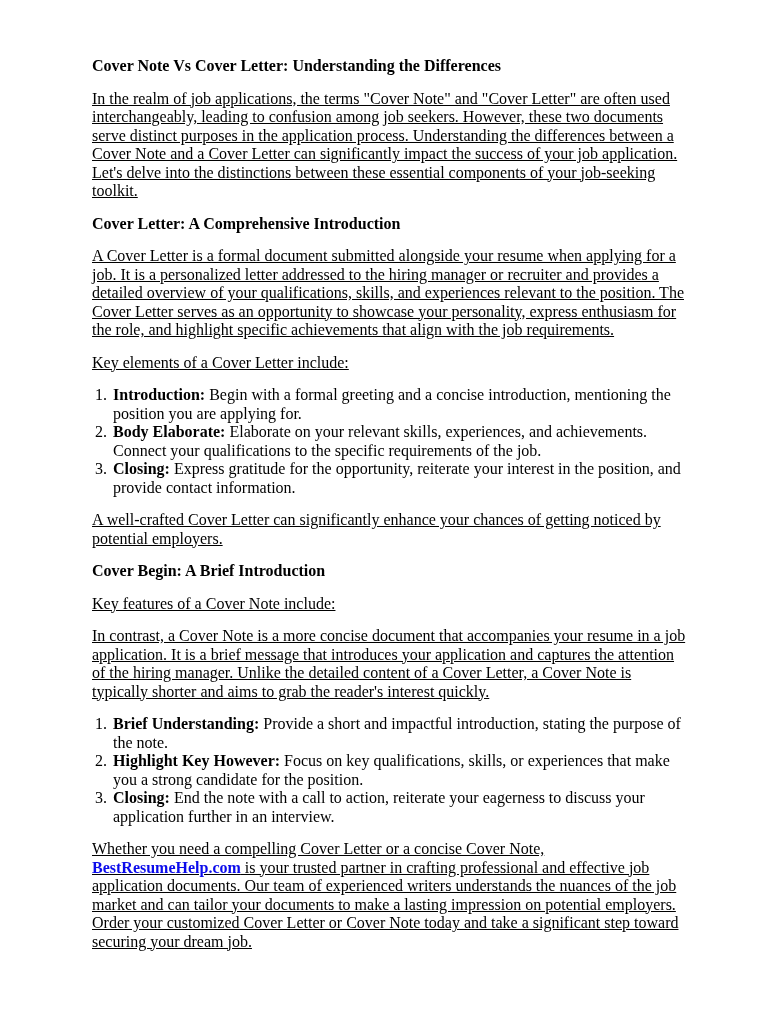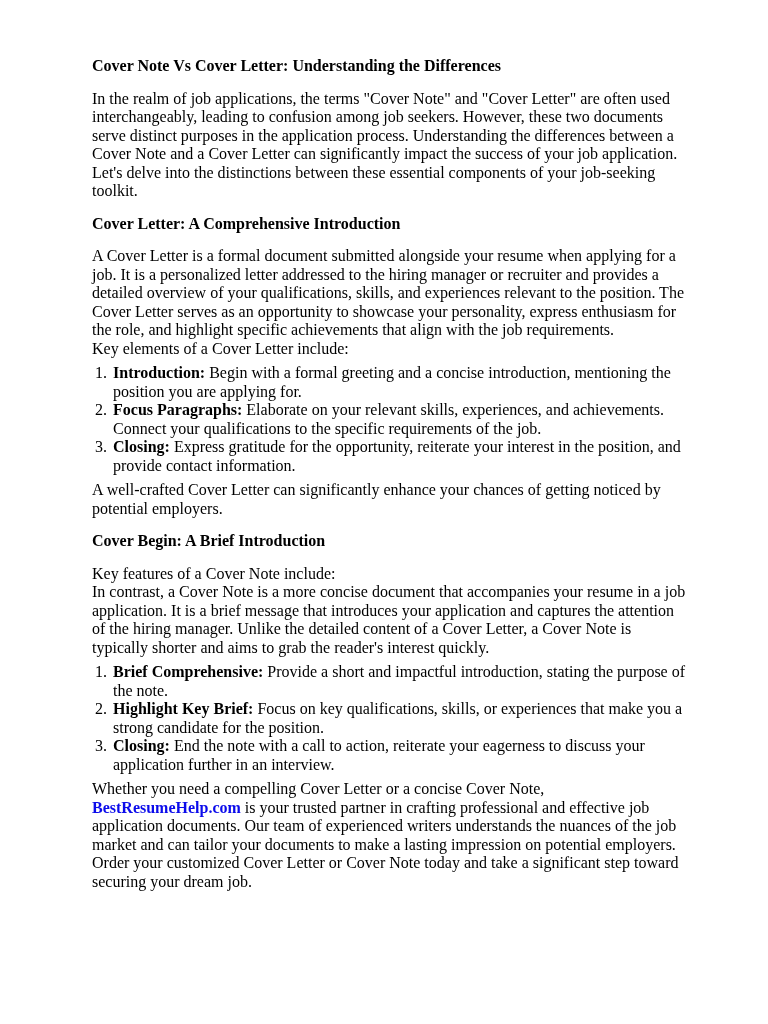--- a/index.html
+++ b/index.html
@@ -24,21 +24,22 @@
     color: #000000;
   }
   .page h1, .page h2 {
     font-size: 16px;
     line-height: 18.5px;
     font-weight: bold;
     margin: 14px 0;
   }
   .page h1 { margin-top: 0; }
   .page p {
-    margin: 0 0;
+    margin: 14px 0;
+    text-decoration: underline;
   }
   .page ol {
     margin: 6px 0;
     padding-left: 19px;
   }
   .page ol li {
     padding-left: 2px;
   }
   .doc-link {
     font-weight: bold;
@@ -60,41 +61,41 @@
 
   <p>A Cover Letter is a formal document submitted alongside your resume when applying for a job. It is a personalized letter addressed to the hiring manager or recruiter and provides a detailed overview of your qualifications, skills, and experiences relevant to the position. The Cover Letter serves as an opportunity to showcase your personality, express enthusiasm for the role, and highlight specific achievements that align with the job requirements.</p>
 
   <p>Key elements of a Cover Letter include:</p>
 
   <ol>
     <li>
       <strong class="lead">Introduction:</strong><span> Begin with a formal greeting and a concise introduction, mentioning the position you are applying for.</span>
     </li>
     <li>
-      <strong class="lead">Focus Paragraphs:</strong><span> Elaborate on your relevant skills, experiences, and achievements. Connect your qualifications to the specific requirements of the job.</span>
+      <strong class="lead">Body Elaborate:</strong><span> Elaborate on your relevant skills, experiences, and achievements. Connect your qualifications to the specific requirements of the job.</span>
     </li>
     <li>
       <strong class="lead">Closing:</strong><span> Express gratitude for the opportunity, reiterate your interest in the position, and provide contact information.</span>
     </li>
   </ol>
 
   <p>A well-crafted Cover Letter can significantly enhance your chances of getting noticed by potential employers.</p>
 
   <h2>Cover Begin: A Brief Introduction</h2>
 
   <p>Key features of a Cover Note include:</p>
 
   <p>In contrast, a Cover Note is a more concise document that accompanies your resume in a job application. It is a brief message that introduces your application and captures the attention of the hiring manager. Unlike the detailed content of a Cover Letter, a Cover Note is typically shorter and aims to grab the reader's interest quickly.</p>
 
   <ol>
     <li>
-      <strong class="lead">Brief Comprehensive:</strong><span> Provide a short and impactful introduction, stating the purpose of the note.</span>
+      <strong class="lead">Brief Understanding:</strong><span> Provide a short and impactful introduction, stating the purpose of the note.</span>
     </li>
     <li>
-      <strong class="lead">Highlight Key Brief:</strong><span> Focus on key qualifications, skills, or experiences that make you a strong candidate for the position.</span>
+      <strong class="lead">Highlight Key However:</strong><span> Focus on key qualifications, skills, or experiences that make you a strong candidate for the position.</span>
     </li>
     <li>
       <strong class="lead">Closing:</strong><span> End the note with a call to action, reiterate your eagerness to discuss your application further in an interview.</span>
     </li>
   </ol>
 
 
 
   <p><span>Whether you need a compelling Cover Letter or a concise Cover Note, </span><a class="doc-link" style="color: rgb(11, 11, 235);">BestResumeHelp.com</a><span> is your trusted partner in crafting professional and effective job application documents. Our team of experienced writers understands the nuances of the job market and can tailor your documents to make a lasting impression on potential employers. Order your customized Cover Letter or Cover Note today and take a significant step toward securing your dream job.</span></p>
 

